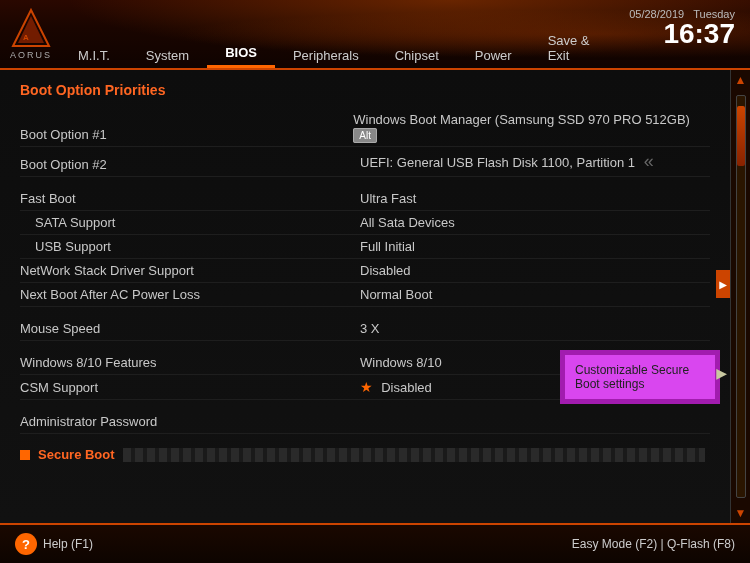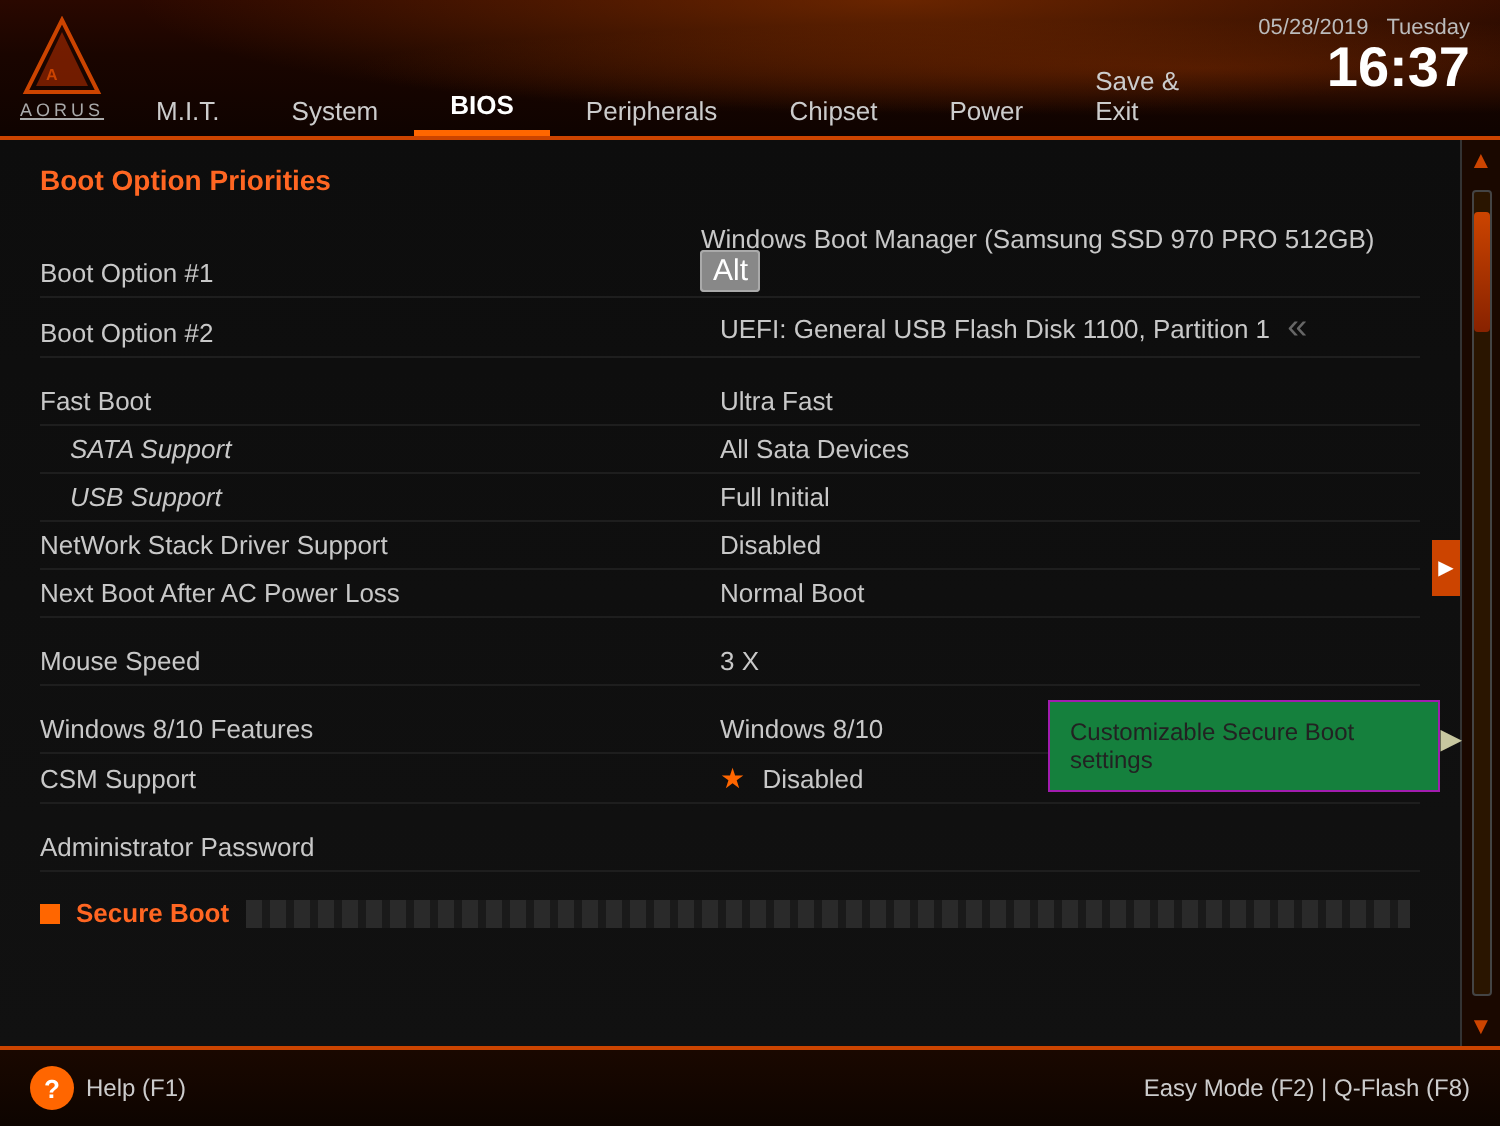--- a/index.html
+++ b/index.html
@@ -46,21 +46,20 @@
     .logo-triangle {
       width: 40px;
       height: 40px;
     }
 
     .logo-text {
       color: #aaa;
       font-size: 9px;
       letter-spacing: 2px;
       margin-top: 2px;
-      text-decoration: underline;
     }
 
     .datetime {
       position: absolute;
       right: 15px;
       top: 8px;
       text-align: right;
       color: #e0e0e0;
     }
 
@@ -177,63 +176,62 @@
 
     .setting-label {
       width: 340px;
       color: #c8c8c8;
       font-size: 13px;
       padding-left: 0;
     }
 
     .setting-label.indent {
       padding-left: 15px;
-      font-style: italic;
     }
 
     .setting-value {
       color: #c8c8c8;
       font-size: 13px;
     }
 
     
     .star-icon {
       color: #ff6600;
       margin-right: 5px;
       font-size: 14px;
     }
 
     
     .alt-btn {
       background: #888;
       color: #fff;
-      font-size: 15px;
+      font-size: 10px;
       padding: 1px 5px;
       border-radius: 2px;
       margin-left: 0;
       border: 1px solid #aaa;
       cursor: pointer;
     }
 
     
     .dbl-arrow {
       color: #666;
       font-size: 18px;
       margin-left: 5px;
     }
 
     
     .tooltip-popup {
       position: absolute;
       right: 30px;
       top: 350px;
-      background: #15803d;
-      border: 1px solid #a21caf;
+      background: #d946ef;
+      border: 5px solid #a21caf;
       padding: 8px 10px;
-      width: 196px;
+      width: 160px;
       font-size: 12px;
       color: #222;
       z-index: 10;
     }
 
     .tooltip-popup::after {
       content: '▶';
       position: absolute;
       right: -12px;
       top: 10px;

